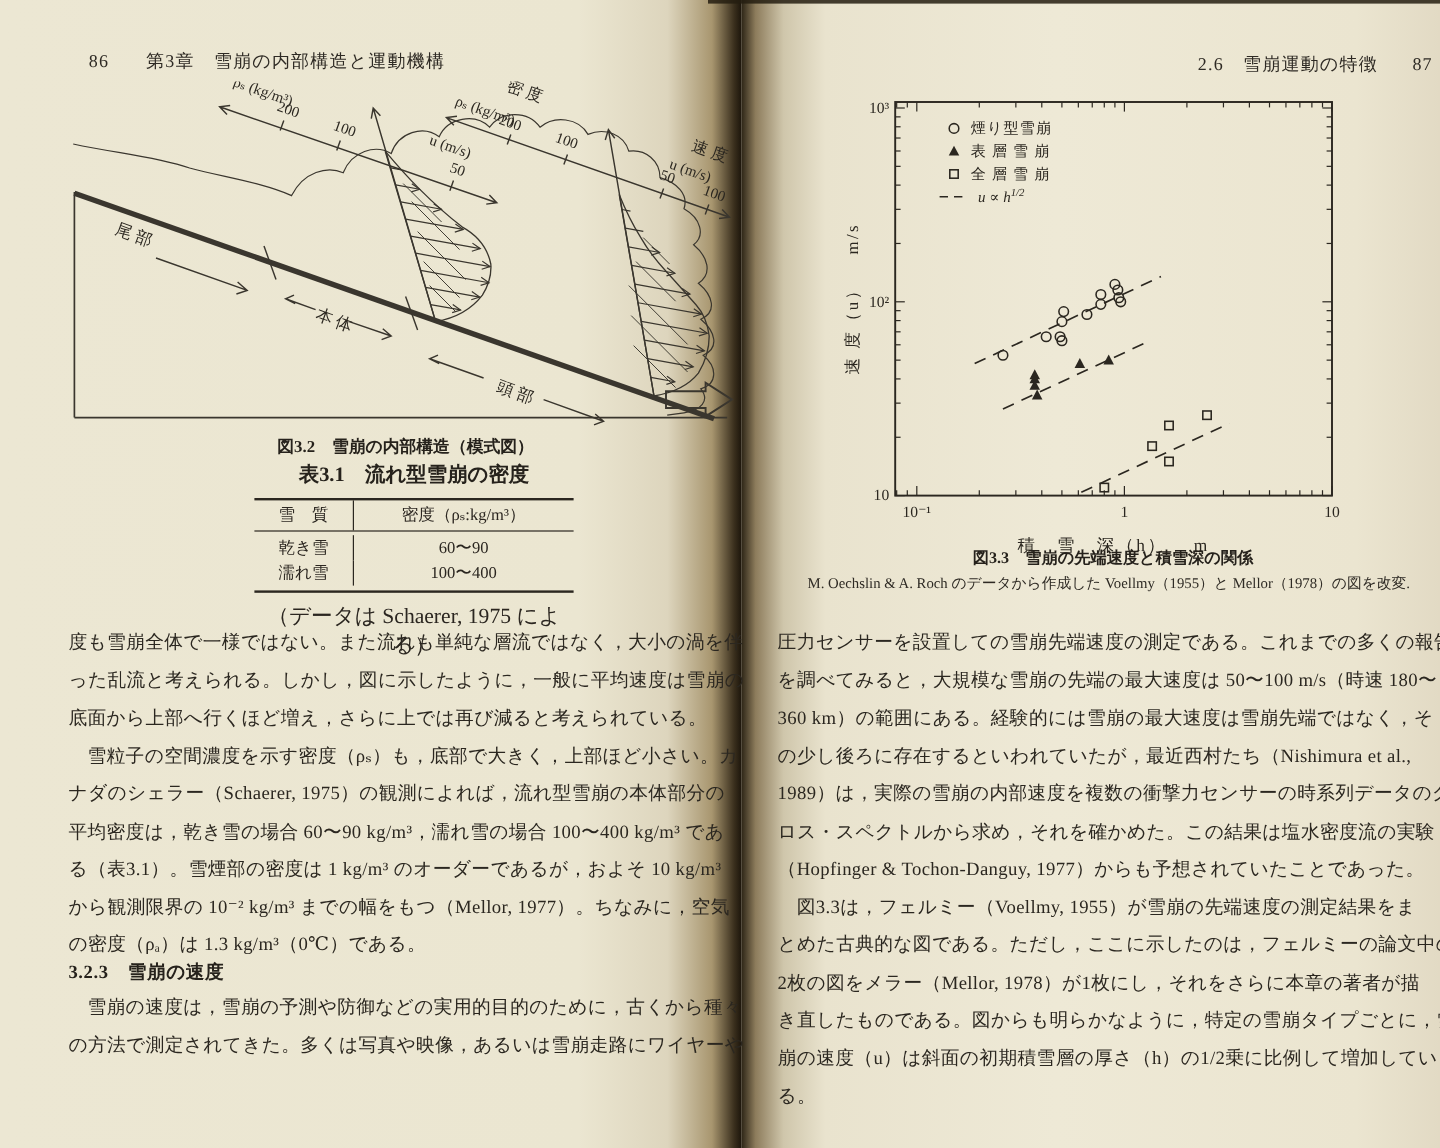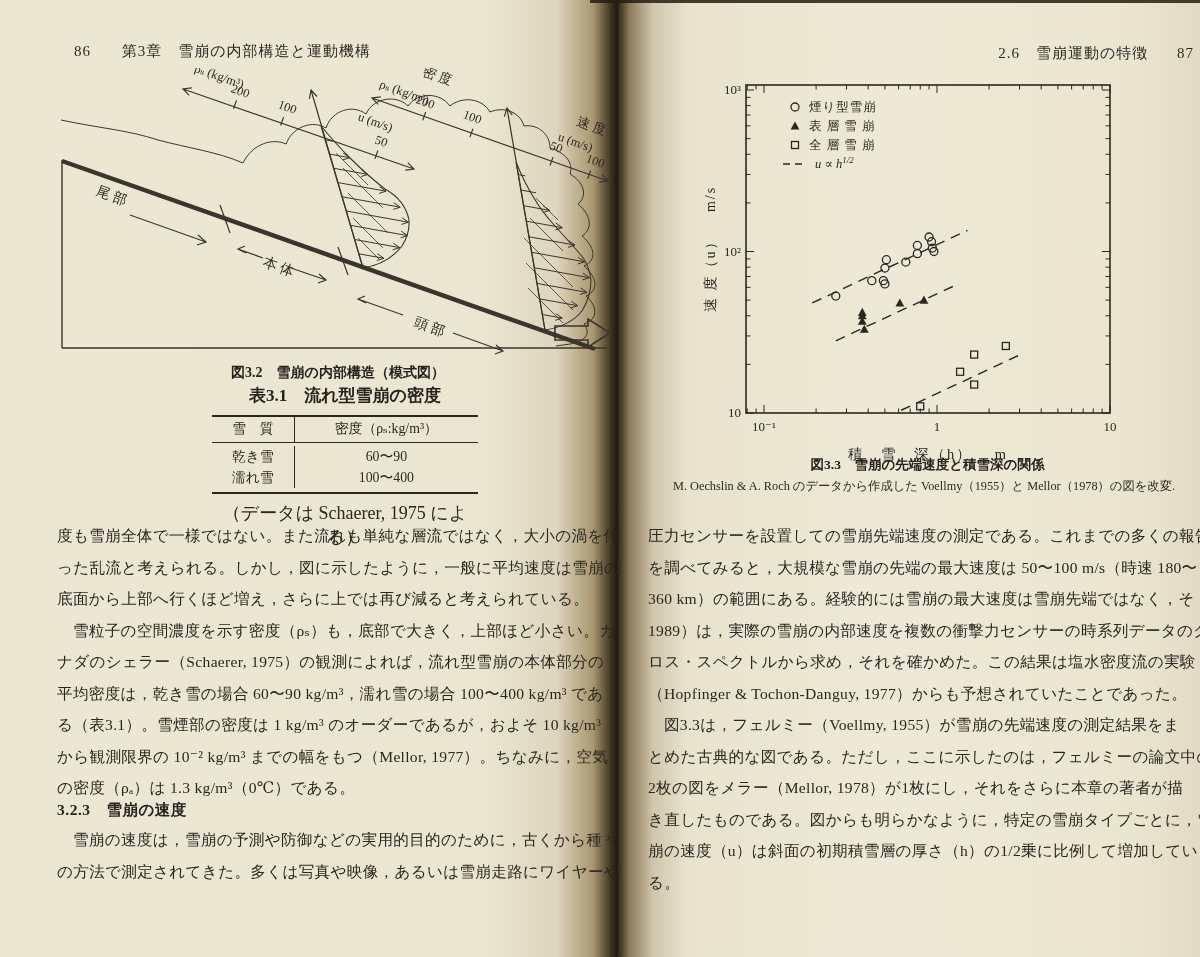--- a/index.html
+++ b/index.html
@@ -270,20 +270,21 @@
     <text x="120" y="93" font-size="12.5" font-style="italic" fill="#2b2720">u ∝ h<tspan font-size="9" dy="-5">1/2</tspan></text>
   </svg>
 
 <div class="abs caption" style="left:655px;top:456px;width:545px;font-size:13.5px;">図3.3　雪崩の先端速度と積雪深の関係</div>
 <div class="abs subcap" style="left:648px;top:478px;width:552px;">M. Oechslin &amp; A. Roch のデータから作成した Voellmy（1955）と Mellor（1978）の図を改変.</div>
 
 <div class="abs bodytext" style="left:648px;top:520px;width:550px;">
   <div>圧力センサーを設置しての雪崩先端速度の測定である。これまでの多くの報告</div>
   <div>を調べてみると，大規模な雪崩の先端の最大速度は 50〜100 m/s（時速 180〜</div>
   <div>360 km）の範囲にある。経験的には雪崩の最大速度は雪崩先端ではなく，そ</div>
+  <div>の少し後ろに存在するといわれていたが，最近西村たち（Nishimura et al.,</div>
   <div>1989）は，実際の雪崩の内部速度を複数の衝撃力センサーの時系列データのク</div>
   <div>ロス・スペクトルから求め，それを確かめた。この結果は塩水密度流の実験</div>
   <div>（Hopfinger &amp; Tochon-Danguy, 1977）からも予想されていたことであった。</div>
   <div>　図3.3は，フェルミー（Voellmy, 1955）が雪崩の先端速度の測定結果をま</div>
   <div>とめた古典的な図である。ただし，ここに示したのは，フェルミーの論文中の</div>
   <div>2枚の図をメラー（Mellor, 1978）が1枚にし，それをさらに本章の著者が描</div>
   <div>き直したものである。図からも明らかなように，特定の雪崩タイプごとに，雪</div>
   <div>崩の速度（u）は斜面の初期積雪層の厚さ（h）の1/2乗に比例して増加してい</div>
   <div>る。</div>
 </div>

